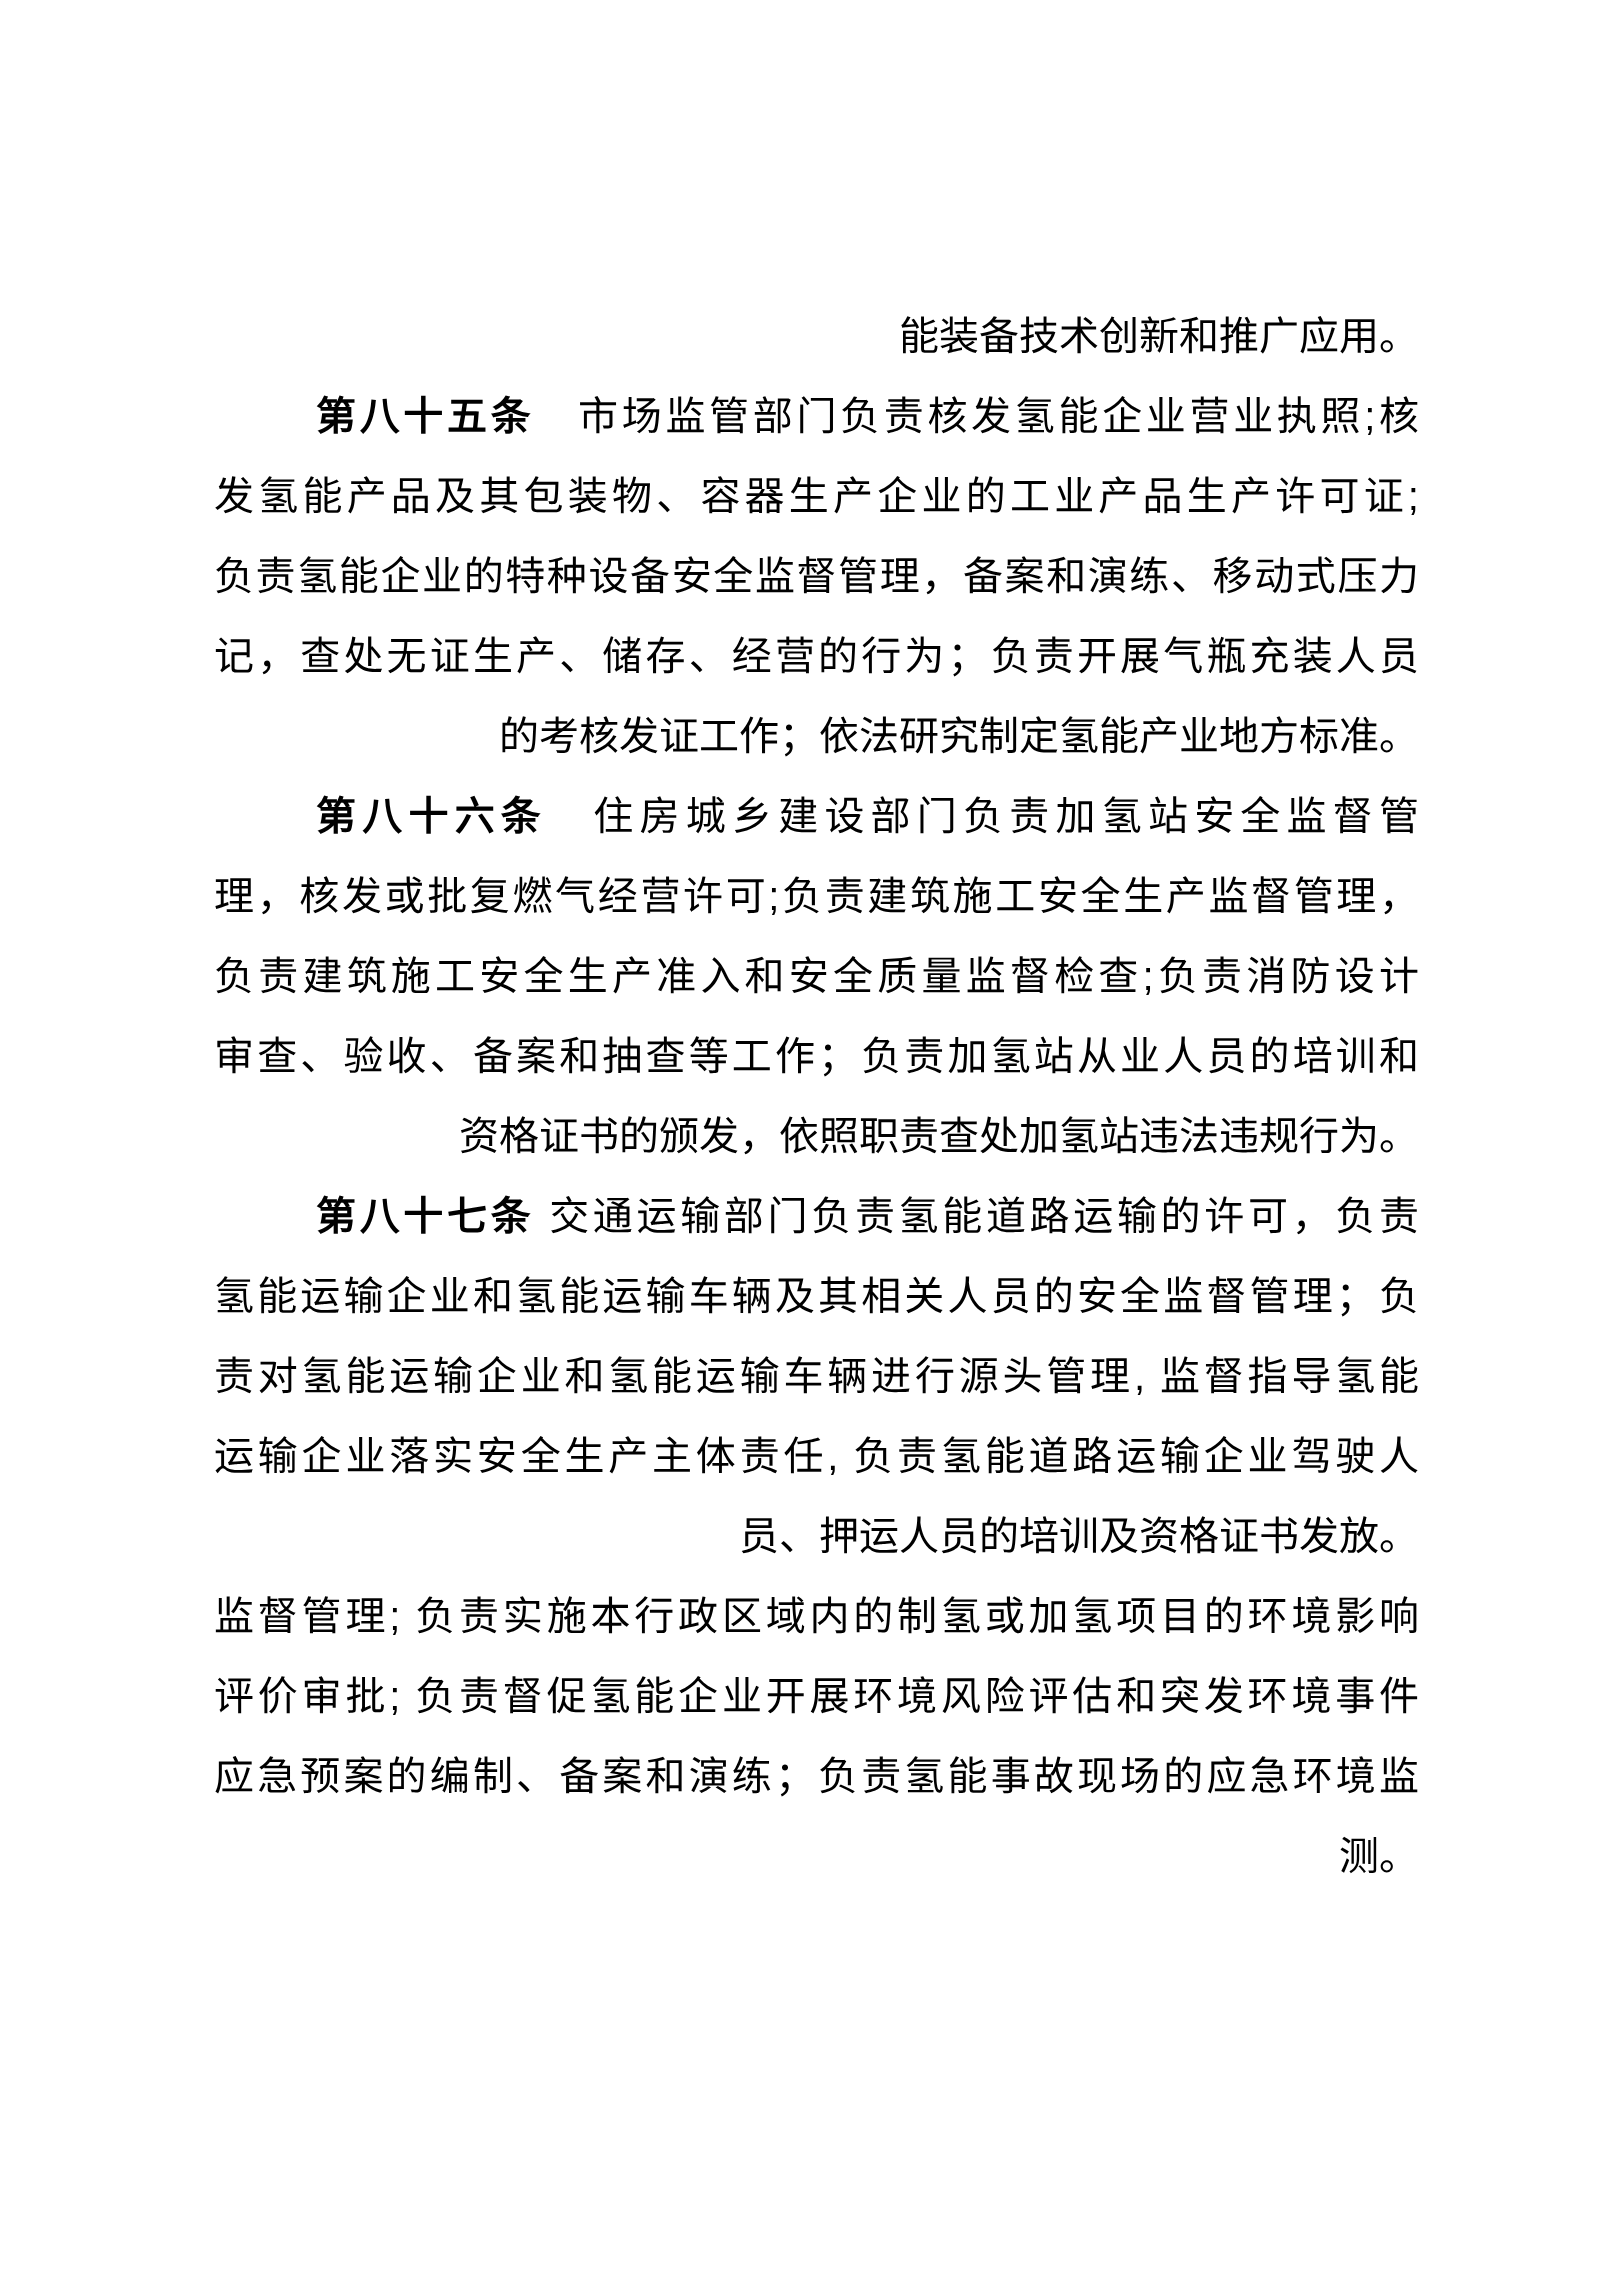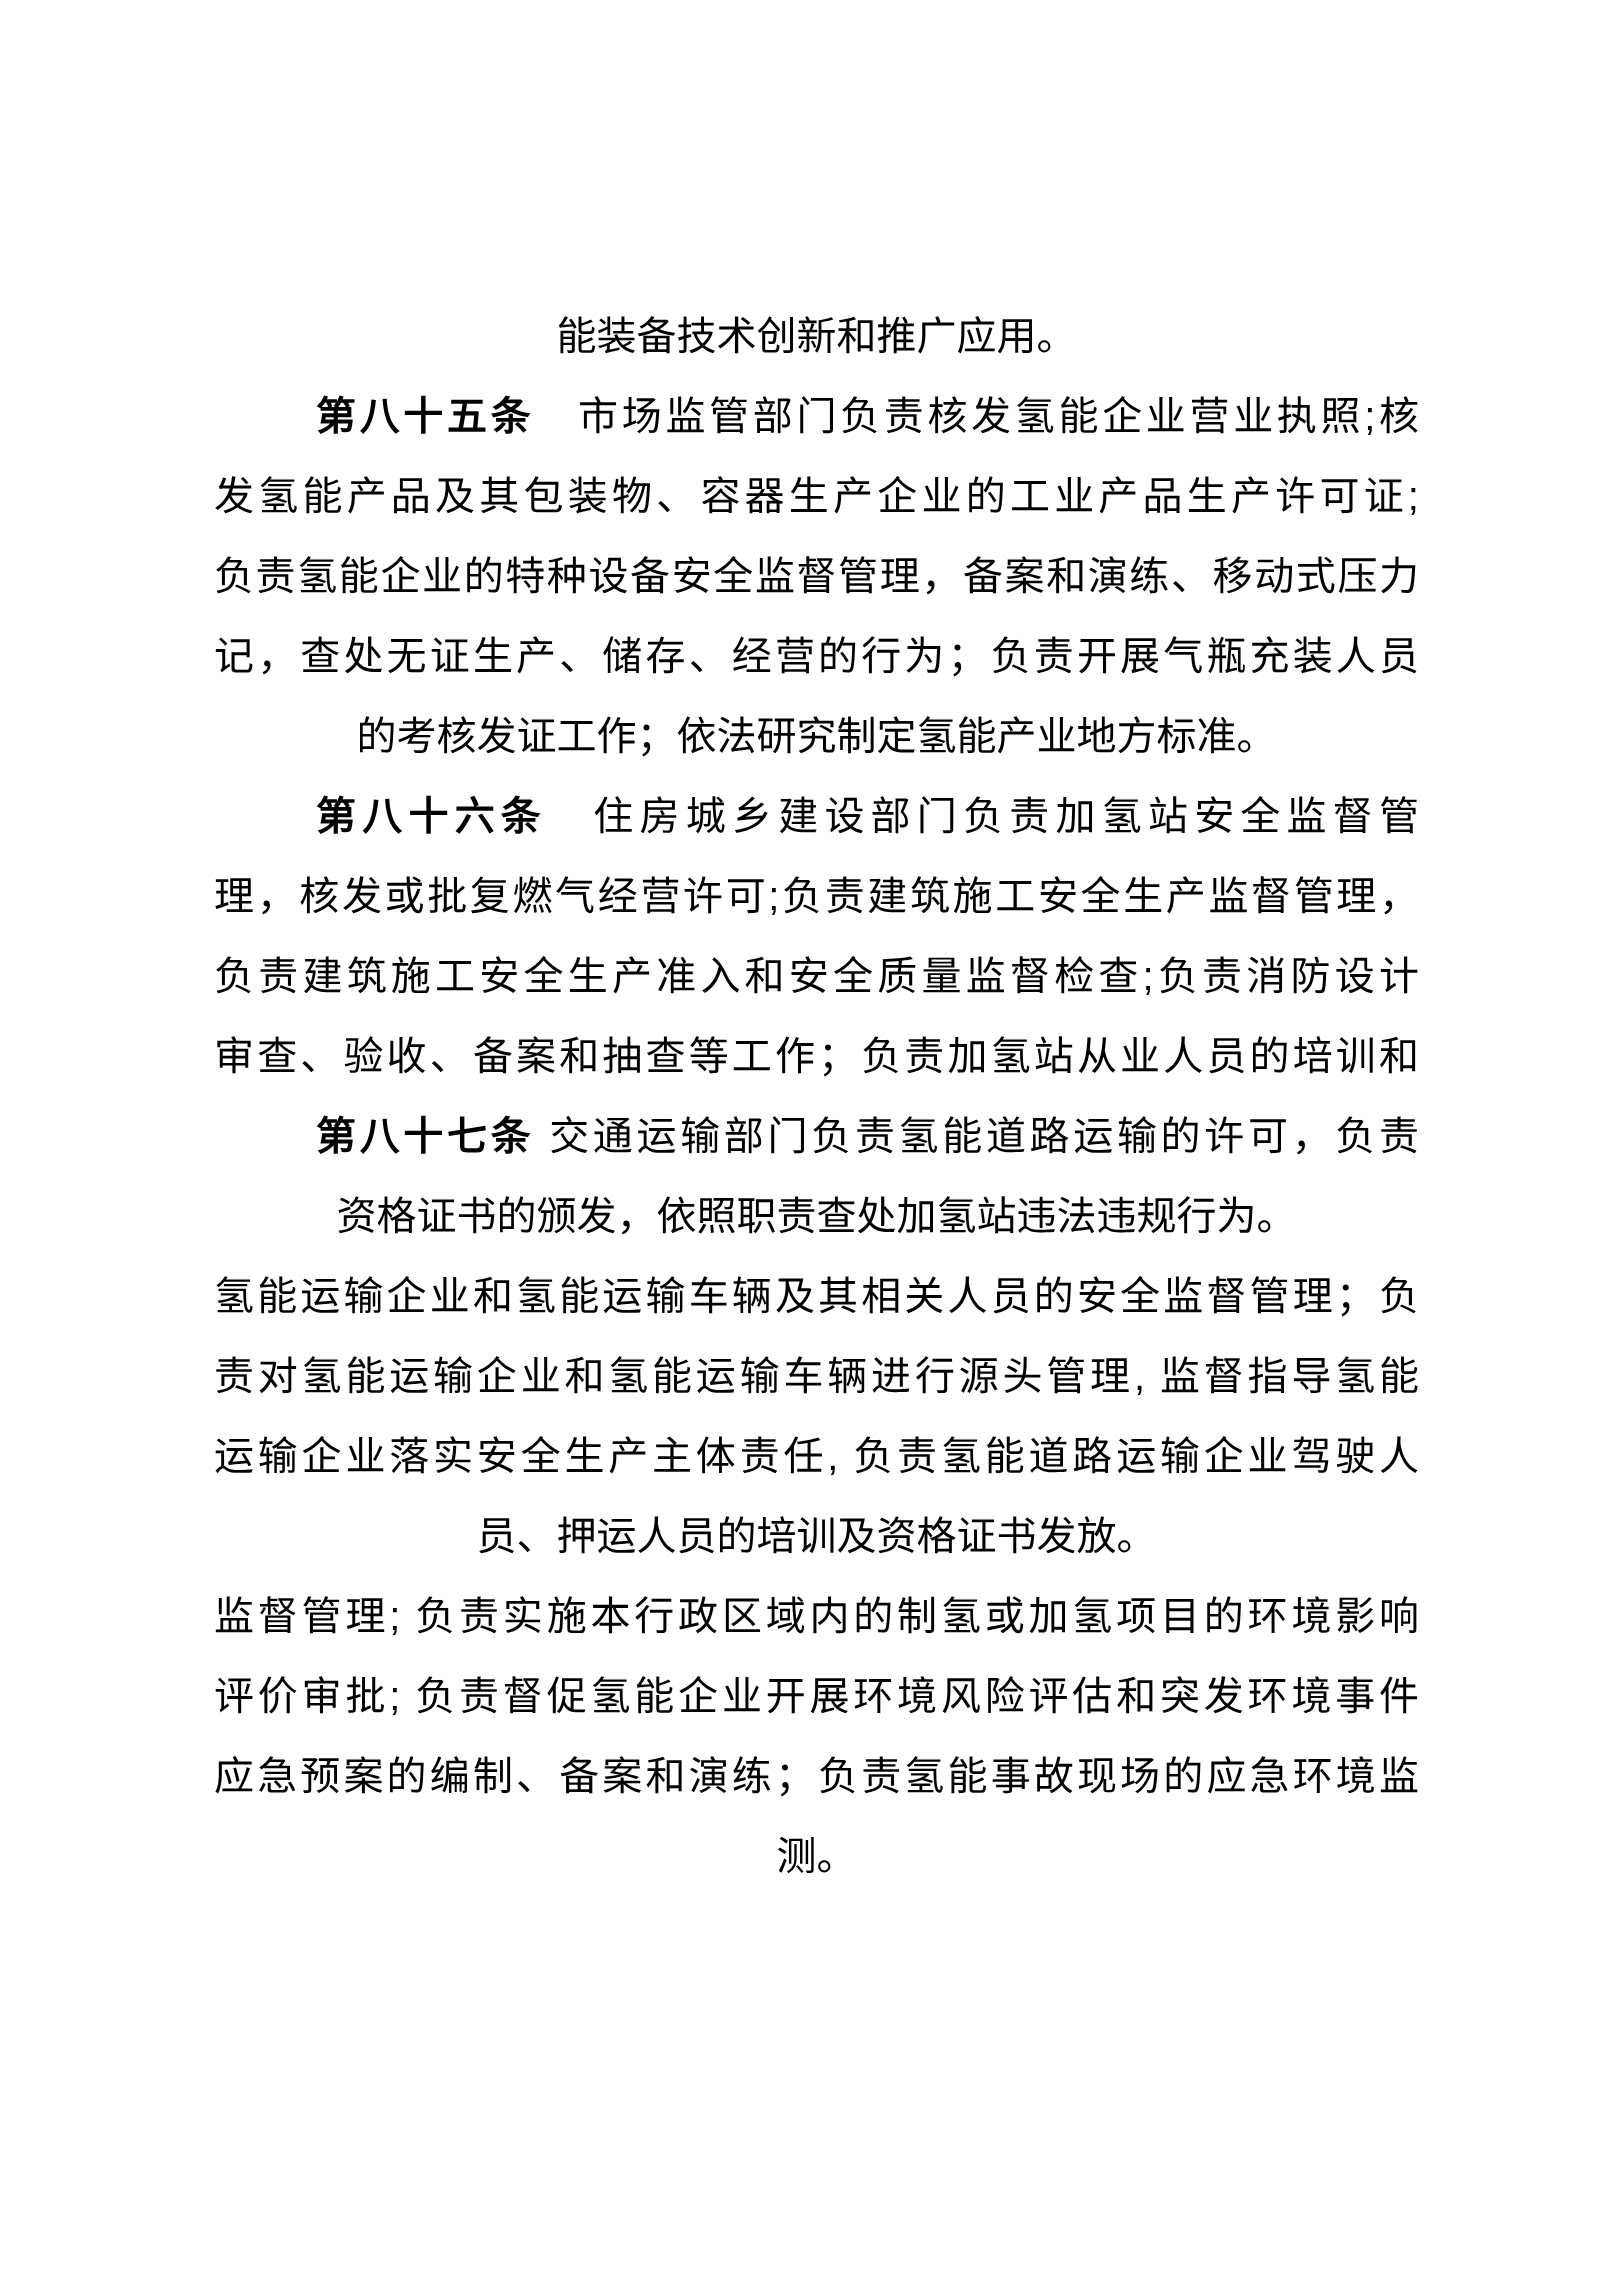--- a/index.html
+++ b/index.html
@@ -21,21 +21,21 @@
     top: 296px;
     width: 1205px;
     color: #000000;
     font-size: 40px;
     line-height: 80px;
     font-family: "Liberation Sans", sans-serif;
   }
   .line {
     height: 80px;
     overflow: hidden;
-    text-align: center;
+    text-align: right;
   }
   .line.justify {
     text-align: justify;
     text-align-last: justify;
   }
   .line.indent {
     padding-left: 102px;
   }
   .line b {
     font-weight: 700;
@@ -50,22 +50,22 @@
       <div class="line"><span>能装备技术创新和推广应用。</span></div>
       <div class="line justify indent"><b>第八十五条</b><span>　市场监管部门负责核发氢能企业营业执照;核</span></div>
       <div class="line justify"><span>发氢能产品及其包装物、容器生产企业的工业产品生产许可证;</span></div>
       <div class="line justify"><span>负责氢能企业的特种设备安全监督管理，备案和演练、移动式压力</span></div>
       <div class="line justify"><span>记，查处无证生产、储存、经营的行为；负责开展气瓶充装人员</span></div>
       <div class="line"><span>的考核发证工作；依法研究制定氢能产业地方标准。</span></div>
       <div class="line justify indent"><b>第八十六条</b><span>　住房城乡建设部门负责加氢站安全监督管</span></div>
       <div class="line justify"><span>理，核发或批复燃气经营许可;负责建筑施工安全生产监督管理，</span></div>
       <div class="line justify"><span>负责建筑施工安全生产准入和安全质量监督检查;负责消防设计</span></div>
       <div class="line justify"><span>审查、验收、备案和抽查等工作；负责加氢站从业人员的培训和</span></div>
+      <div class="line"><span>资格证书的颁发，依照职责查处加氢站违法违规行为。</span></div>
       <div class="line justify indent"><b>第八十七条</b><span> 交通运输部门负责氢能道路运输的许可，负责</span></div>
-      <div class="line"><span>资格证书的颁发，依照职责查处加氢站违法违规行为。</span></div>
       <div class="line justify"><span>氢能运输企业和氢能运输车辆及其相关人员的安全监督管理；负</span></div>
       <div class="line justify"><span>责对氢能运输企业和氢能运输车辆进行源头管理, 监督指导氢能</span></div>
       <div class="line justify"><span>运输企业落实安全生产主体责任, 负责氢能道路运输企业驾驶人</span></div>
       <div class="line"><span>员、押运人员的培训及资格证书发放。</span></div>
       <div class="line justify"><span>监督管理; 负责实施本行政区域内的制氢或加氢项目的环境影响</span></div>
       <div class="line justify"><span>评价审批; 负责督促氢能企业开展环境风险评估和突发环境事件</span></div>
       <div class="line justify"><span>应急预案的编制、备案和演练；负责氢能事故现场的应急环境监</span></div>
       <div class="line"><span>测。</span></div>
     </div>
 </div>

